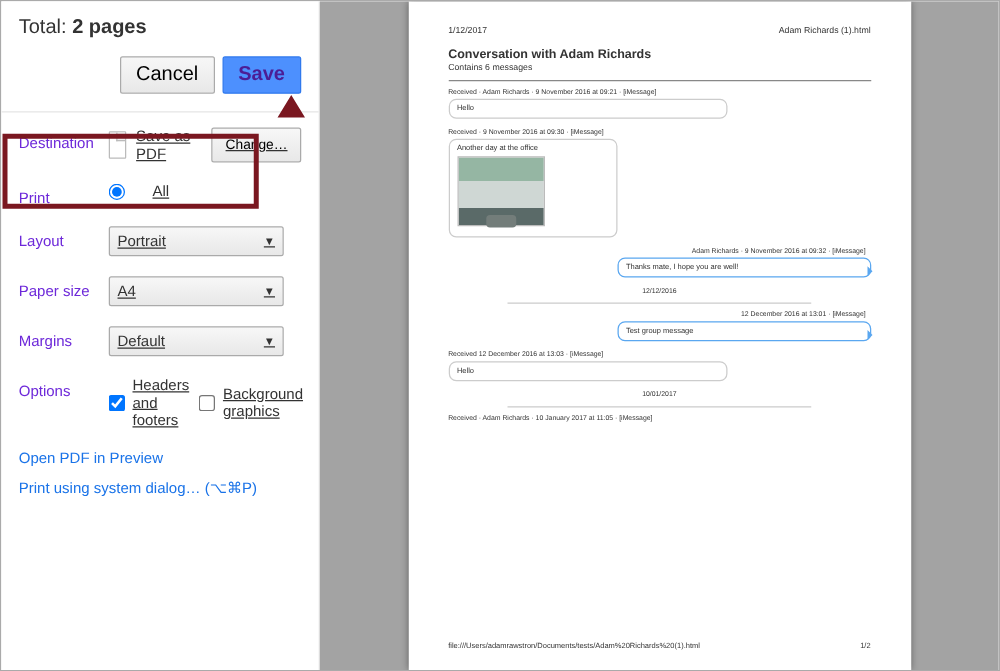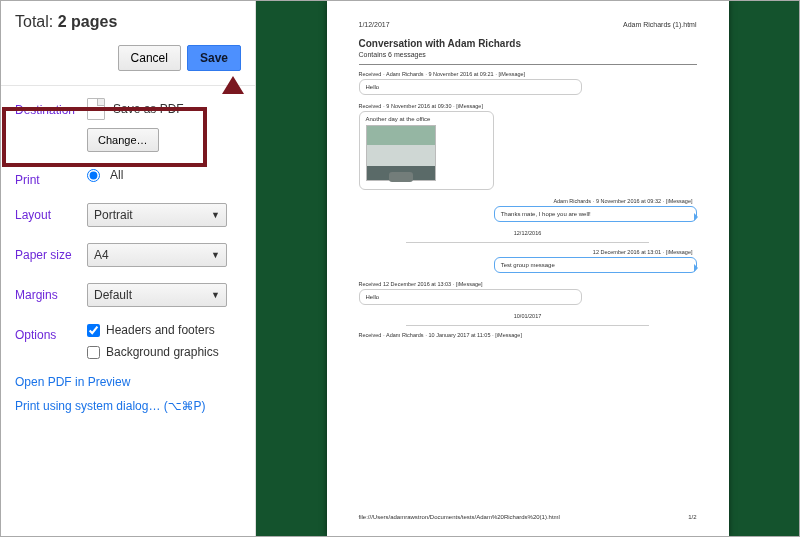--- a/index.html
+++ b/index.html
@@ -3,47 +3,47 @@
 <meta charset="utf-8">
 <style>
 * { box-sizing: border-box; margin: 0; padding: 0; }
 body { font-family: Arial, Helvetica, sans-serif; font-size: 12px; color: #333; width: 800px; height: 537px; overflow: hidden; border: 1px solid #aaa; position: relative; background: #fff; }
 .container { display: flex; width: 100%; height: 100%; }
 .sidebar { width: 255px; height: 100%; background: #fff; border-right: 1px solid #ddd; padding: 12px 14px; display: flex; flex-direction: column; overflow: hidden; }
 .sb-title { font-size: 15px; color: #333; margin-bottom: 6px; }
 .sb-total { font-size: 16px; color: #333; margin-bottom: 14px; }
 .sb-total b { font-weight: bold; }
 .btn-row { display: flex; justify-content: flex-end; gap: 6px; margin-bottom: 14px; }
-.btn { padding: 5px 12px; font-size: 12px; border: 1px solid #aaa; background: linear-gradient(#f7f7f7,#e8e8e8); border-radius: 2px; cursor: pointer; }
-.btn-primary { background: #4d90fe; border: 1px solid #3079ed; color: #0f172a; font-weight: bold; }
+.btn { padding: 5px 12px; font-size: 16px; border: 1px solid #aaa; background: linear-gradient(#f7f7f7,#e8e8e8); border-radius: 2px; cursor: pointer; }
+.btn-primary { background: #4d90fe; border: 1px solid #3079ed; color: #4c1d95; font-weight: bold; }
 .hr { border: none; border-top: 1px solid #e5e5e5; margin: 0 -14px 12px; }
 
 .row { display: flex; align-items: flex-start; margin-bottom: 16px; }
 .row-label { width: 72px; flex-shrink: 0; font-size: 12px; color: #6d28d9; padding-top: 5px; }
-.row-body { flex: 1; display: flex; flex-direction: column; gap: 8px; }
+.row-body { flex: 1; display: flex; flex-direction: row; gap: 8px; text-decoration: underline; }
 
 .dest-line { display: flex; align-items: center; gap: 8px; }
 .pdf-icon { width: 18px; height: 22px; border: 1px solid #bbb; border-radius: 1px; position: relative; background: #fff; }
 .pdf-icon::after { content:''; position:absolute; top:0; right:0; width:6px; height:6px; background:#eee; border-left:1px solid #bbb; border-bottom:1px solid #bbb; }
 .change-btn { padding: 5px 10px; font-size: 11px; border: 1px solid #aaa; background: linear-gradient(#f7f7f7,#e8e8e8); border-radius: 2px; cursor: pointer; width: fit-content; }
 
 .highlight-box { position: absolute; border: 4px solid #7a1720; left: 1px; top: 106px; width: 205px; height: 60px; pointer-events: none; }
 .arrow { position: absolute; left: 215px; top: 73px; pointer-events: none; }
 
-.radio-row { display: flex; align-items: center; gap: 10px; }
+.radio-row { display: flex; align-items: center; gap: 22px; }
 .radio-row input[type=radio] { margin: 0; }
 .txtinput { width: 100%; padding: 4px 6px; border: 1px solid #ccc; border-radius: 2px; font-size: 11px; color: #999; }
 .select { width: 140px; padding: 4px 6px; border: 1px solid #aaa; border-radius: 2px; background: linear-gradient(#f7f7f7,#e8e8e8); font-size: 12px; display:flex; justify-content:space-between; align-items:center; cursor:pointer; }
 .select .caret { font-size: 9px; }
 .chk-row { display:flex; align-items:center; gap:6px; font-size:12px; }
 .chk-row input { margin:0; }
 
 .link { color: #1a73e8; font-size: 12px; cursor: pointer; margin-bottom: 10px; }
 
-.preview-area { flex: 1; background: #14532d; display: flex; justify-content: center; padding: 0; overflow: hidden; }
+.preview-area { flex: 1; background: #a3a3a3; display: flex; justify-content: center; padding: 0; overflow: hidden; }
 .page { width: 402px; height: 100%; background: #fff; box-shadow: 0 0 6px rgba(0,0,0,.5); padding: 20px 32px; position: relative; font-size: 6px; color: #333; }
 .page-header { display: flex; justify-content: space-between; font-size: 7px; margin-bottom: 10px; }
 .page-h1 { font-size: 10px; font-weight: bold; margin-bottom: 2px; }
 .page-sub { font-size: 7px; margin-bottom: 6px; }
 .sep { border:0; border-top:1px solid #888; margin: 2px 0 6px; }
 .sep-thin { border:0; border-top:1px solid #ccc; width: 72%; margin: 6px auto; }
 .msg-meta { font-size: 5.5px; margin-bottom: 2px; }
 .bubble-left { border: 1px solid #ccc; border-radius: 6px; padding: 4px 6px; width: 66%; font-size: 6px; margin-bottom: 8px; position:relative; }
 .bubble-right { border: 1px solid #5aa7f0; border-radius: 6px; padding: 4px 6px; width: 60%; font-size: 6px; margin-left: auto; margin-bottom: 8px; position:relative; }
 .bubble-right::after { content:''; position:absolute; right:-6px; top:6px; width:0; height:0; border:4px solid transparent; border-left-color:#5aa7f0; }

